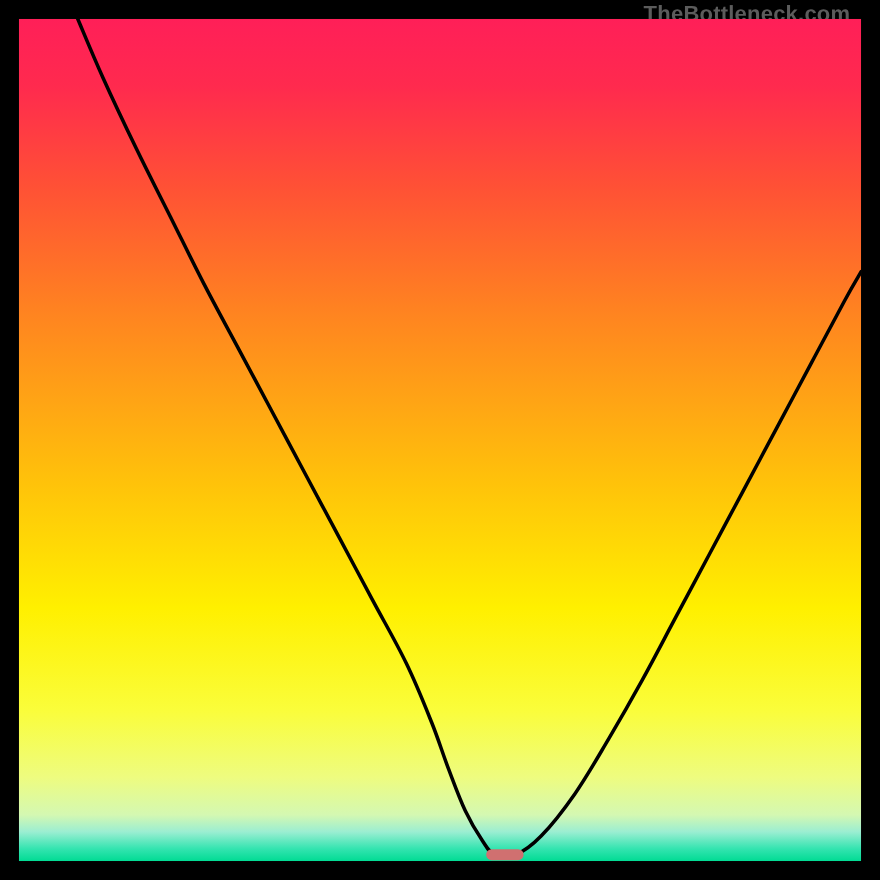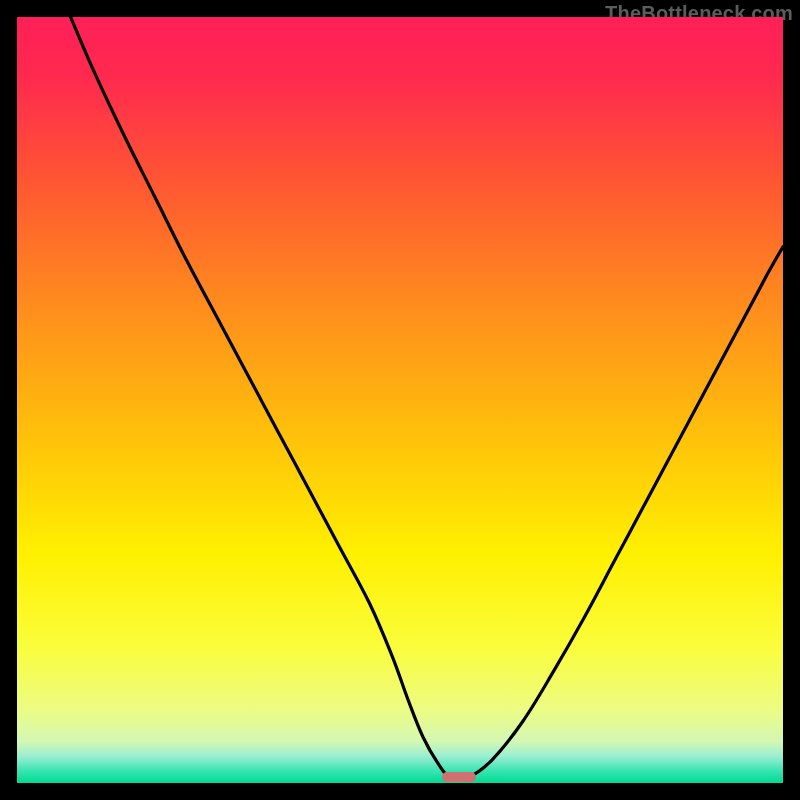--- a/index.html
+++ b/index.html
@@ -24,21 +24,21 @@
     height: 766px;
     overflow: hidden;
   }
   .bg-gradient {
     position: absolute;
     left: 0; top: 0; right: 0; bottom: 0;
   }
   .watermark {
     position: absolute;
     top: 2px;
-    right: 7px;
+    right: 27px;
     font-size: 20px;
     font-weight: bold;
     color: #5c5c5c;
     letter-spacing: 0.2px;
   }
   .marker {
     position: absolute;
     height: 10px;
     border-radius: 5px;
   }

